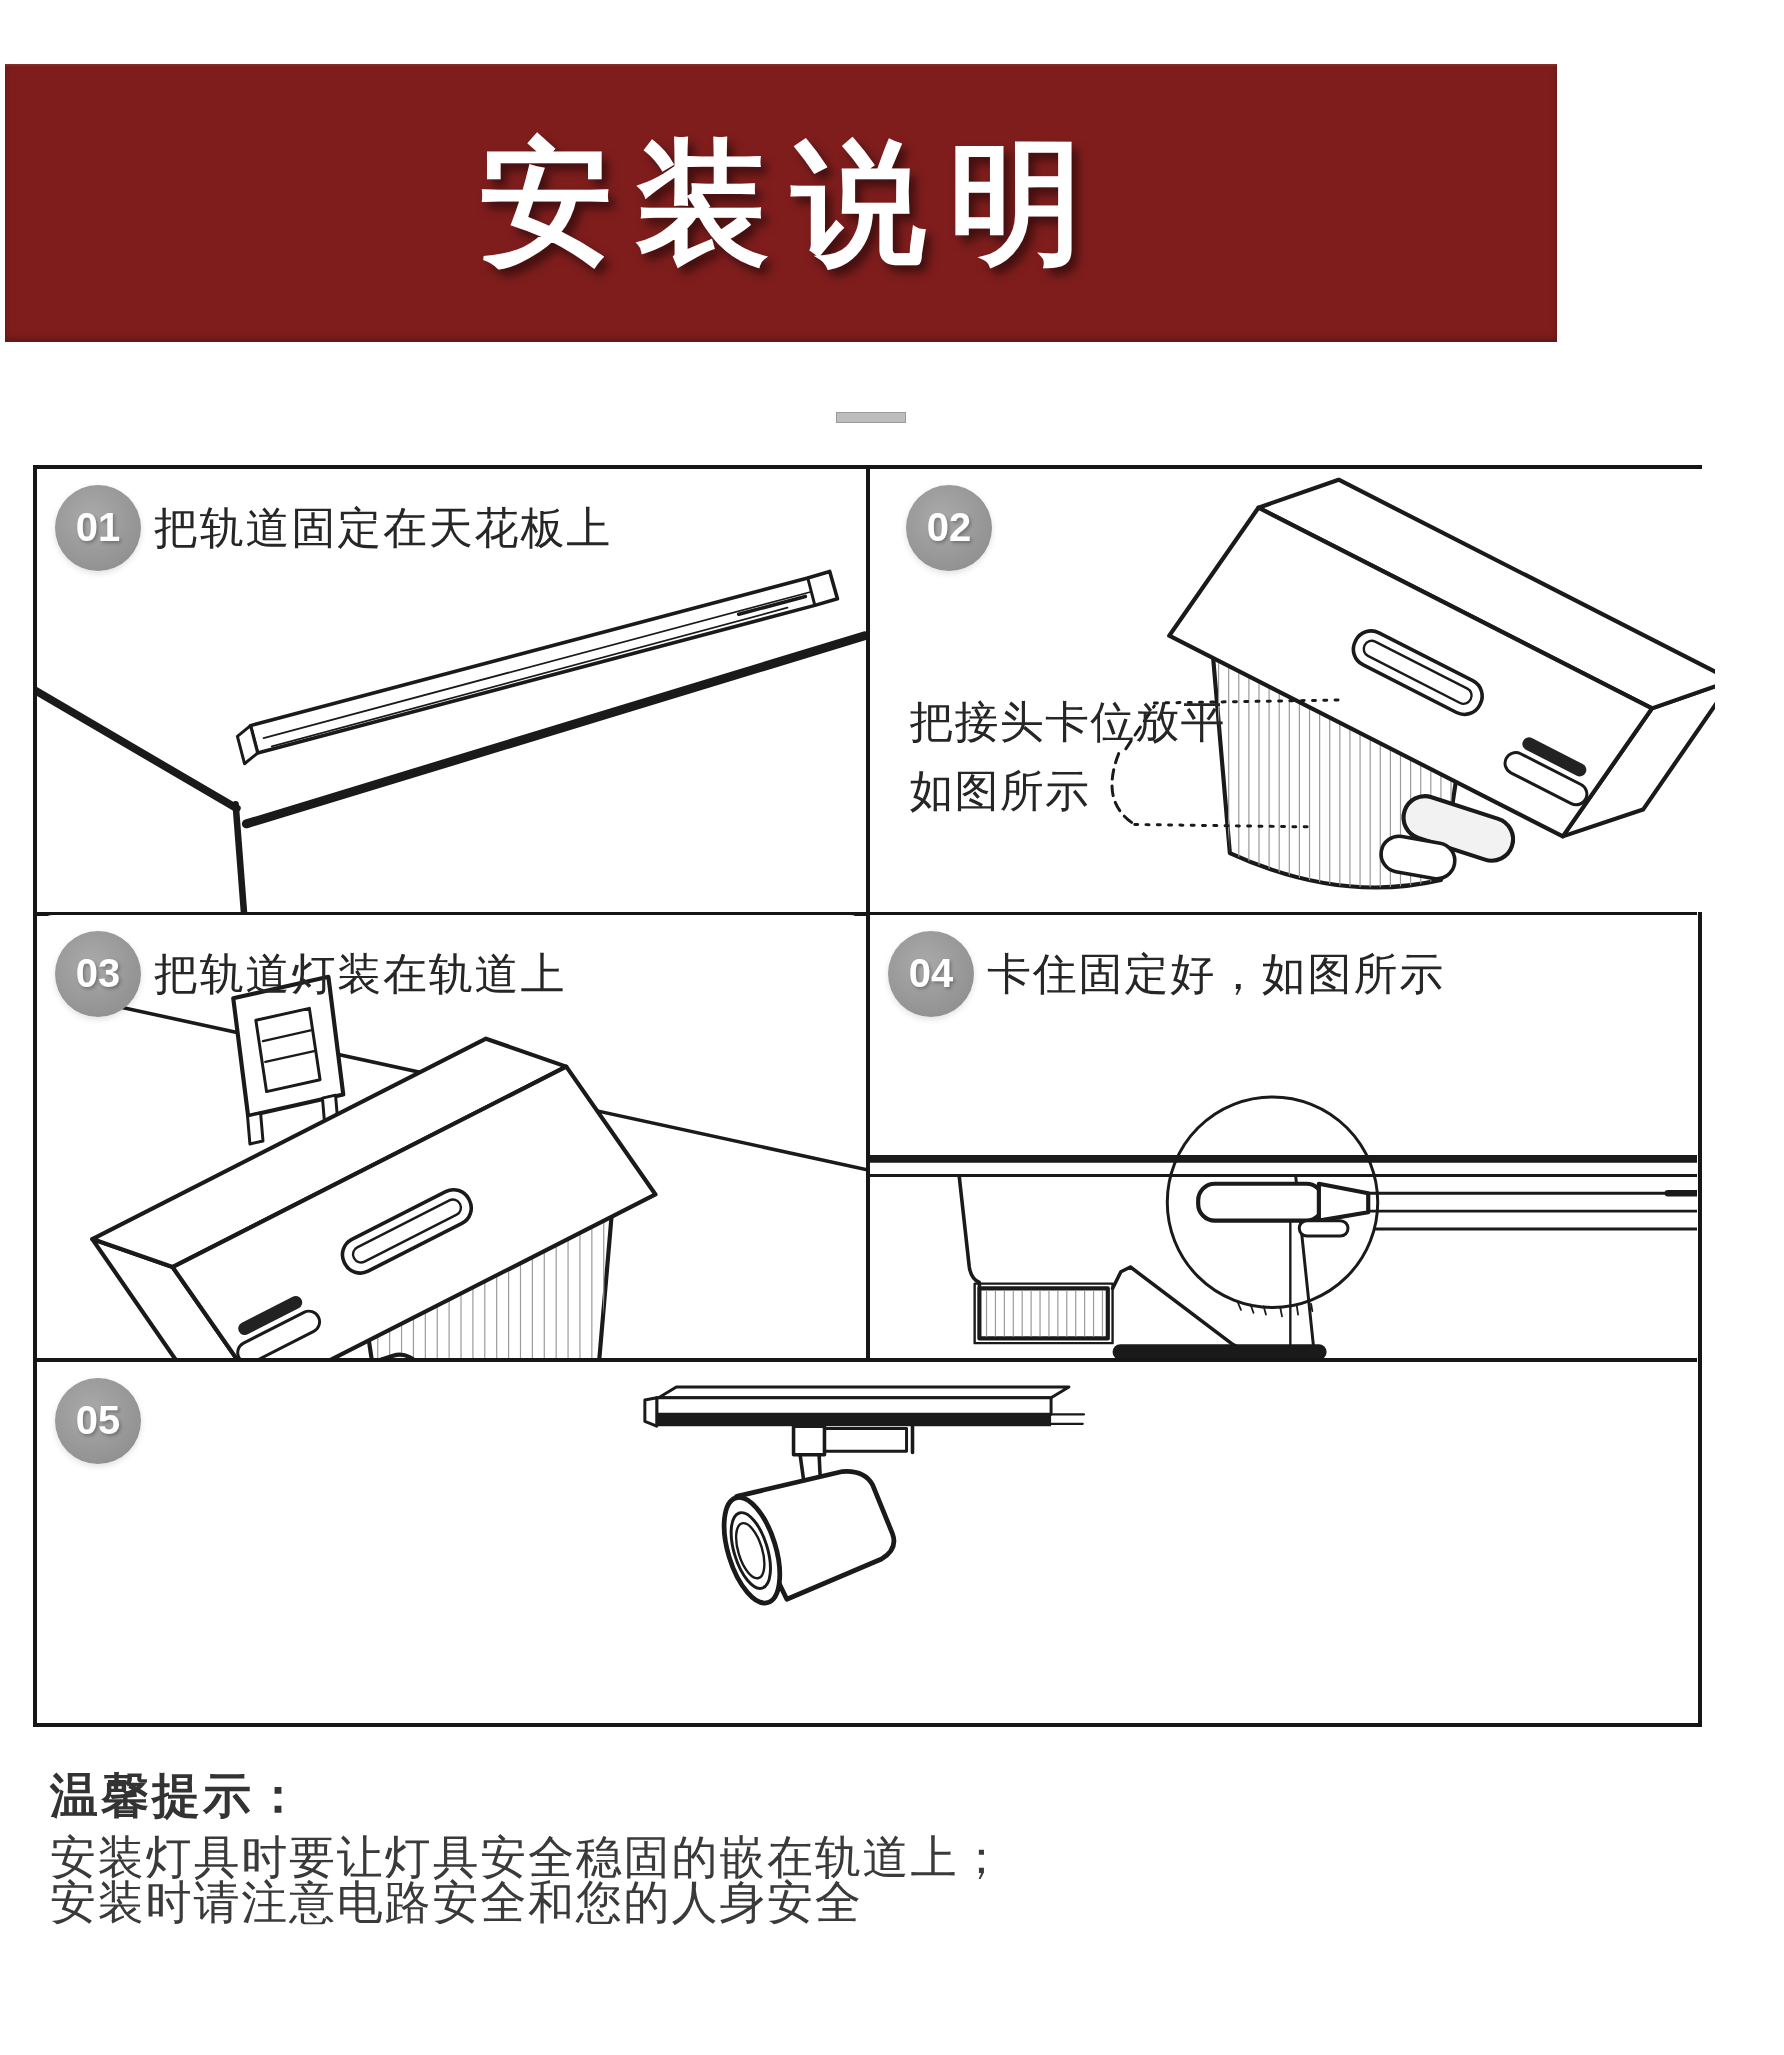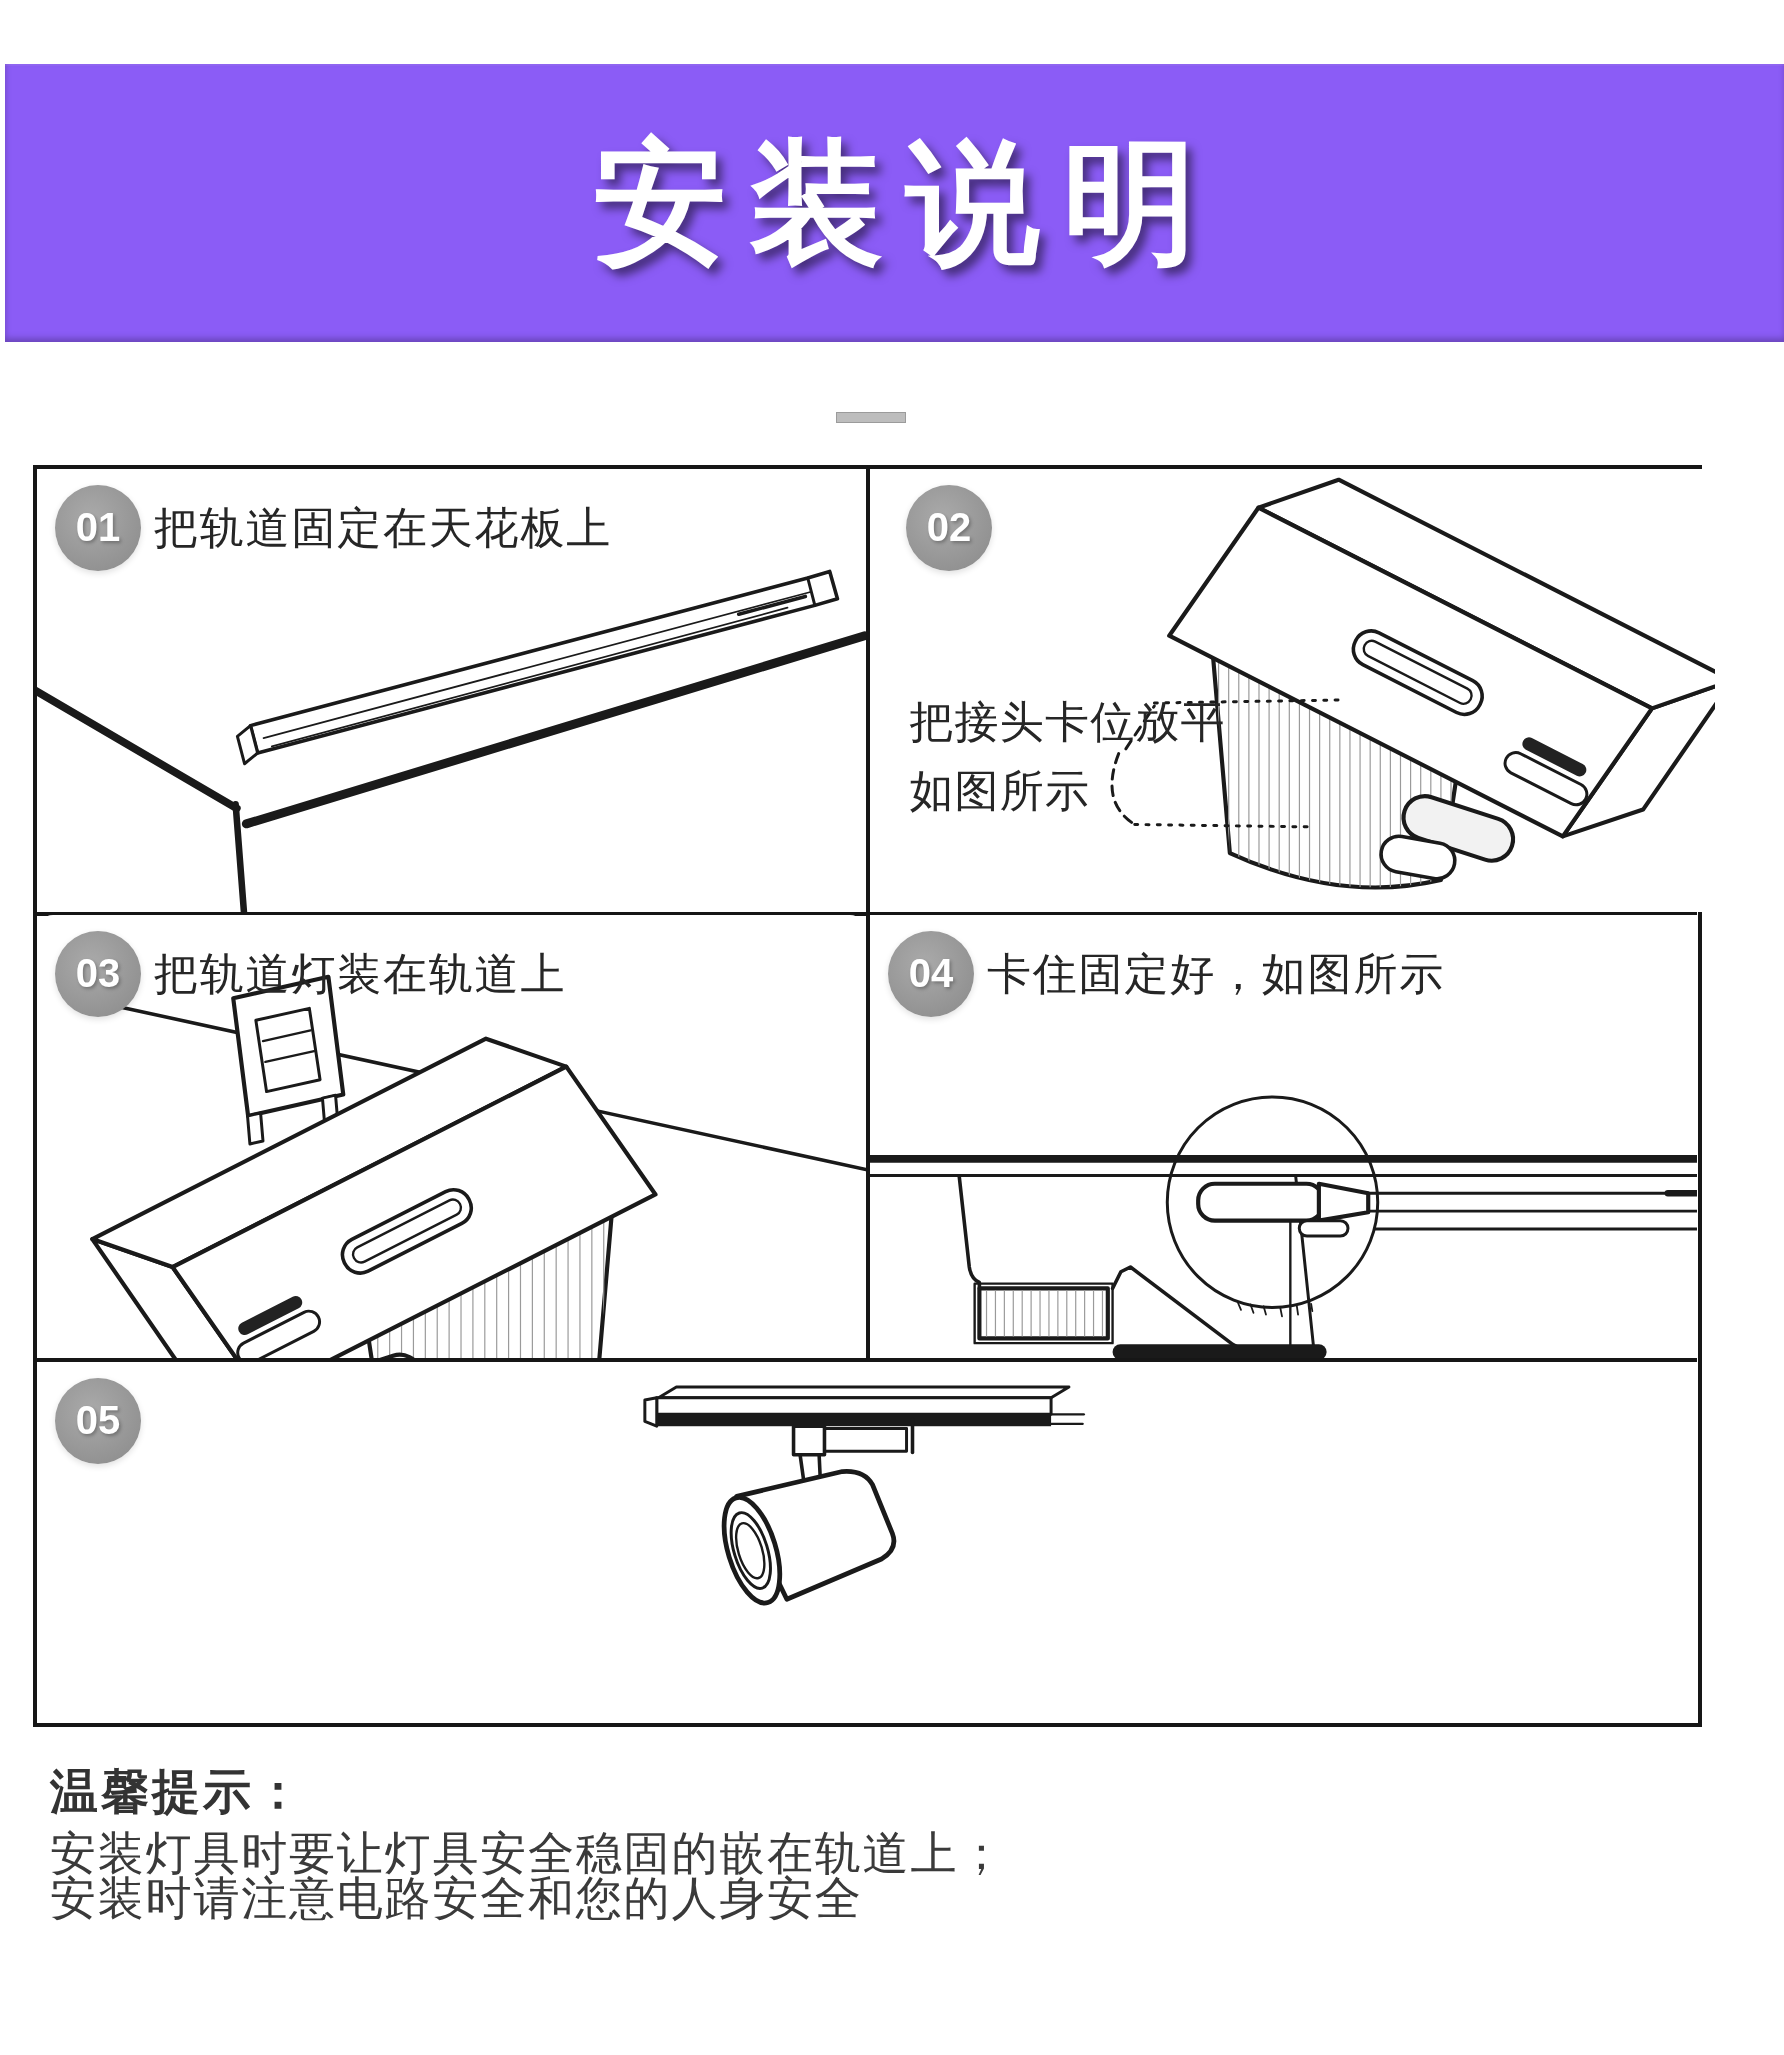--- a/index.html
+++ b/index.html
@@ -1,20 +1,20 @@
 <!DOCTYPE html>
 <html style="font-size:9.5px"><head>
 <meta charset="utf-8">
 <style>
   html,body{margin:0;padding:0;background:#fff;}
   #page{position:relative;width:1785px;height:2056px;background:#ffffff;overflow:hidden;
         font-family:"Liberation Sans","DejaVu Sans",sans-serif;}
 
   
-  .banner{position:absolute;left:4.8px;top:64px;width:1780px;height:278px;background:#8b5cf6;
+  .banner{position:absolute;left:4.8px;top:64px;width:1552px;height:278px;background:#7f1d1d;
           box-shadow:inset 0 1.8px 0 rgba(255,255,255,.08), inset 0 -3.6px 6px rgba(0,0,0,.25);}
   .banner-title{display:block;width:100%;height:278px;line-height:278px;text-align:center;
           color:#ffffff;font-size:134px;font-weight:700;letter-spacing:22.6px;text-indent:22.6px;
           text-shadow:6px 7.1px 9.5px rgba(0,0,0,.5);}
 
   
   .dash{position:absolute;left:836px;top:412px;width:70px;height:11.3px;background:#bdbdbd;
         border:1.8px solid #9b9b9b;box-sizing:border-box;}
 
   
@@ -36,21 +36,21 @@
         text-shadow:1.8px 2.4px 3.6px rgba(0,0,0,.28);box-shadow:0 2.4px 6px rgba(0,0,0,.12);}
   .panel-title{position:absolute;left:117px;top:15.5px;height:86px;line-height:86px;
         font-size:44px;font-weight:500;color:#262626;letter-spacing:1.8px;white-space:nowrap;}
   .note{position:absolute;left:21.4px;top:218px;font-size:44px;font-weight:500;color:#262626;
         line-height:69px;letter-spacing:1.2px;}
   .caption{position:absolute;left:0;top:296px;width:100%;text-align:center;margin:0;
         font-size:45px;font-weight:500;color:#1f1f1f;letter-spacing:1.8px;}
   .illu{position:absolute;left:0;top:0;width:100%;height:100%;}
 
   
-  .tips{position:absolute;left:50px;top:1768px;width:1606px;color:#333;font-family:Liberation Mono, monospace;}
+  .tips{position:absolute;left:50px;top:1768px;width:1606px;color:#333;}
   .tips h3{margin:0 0 12px 0;font-size:48px;font-weight:600;line-height:55px;letter-spacing:3px;color:#333;}
   .tips p{margin:0;font-size:46px;font-weight:400;line-height:45px;letter-spacing:1.8px;color:#3a3a3a;}
 </style>
 </head>
 <body>
 
 <div id="page">
 
   <div class="banner">
     <span class="banner-title">安装说明</span>

